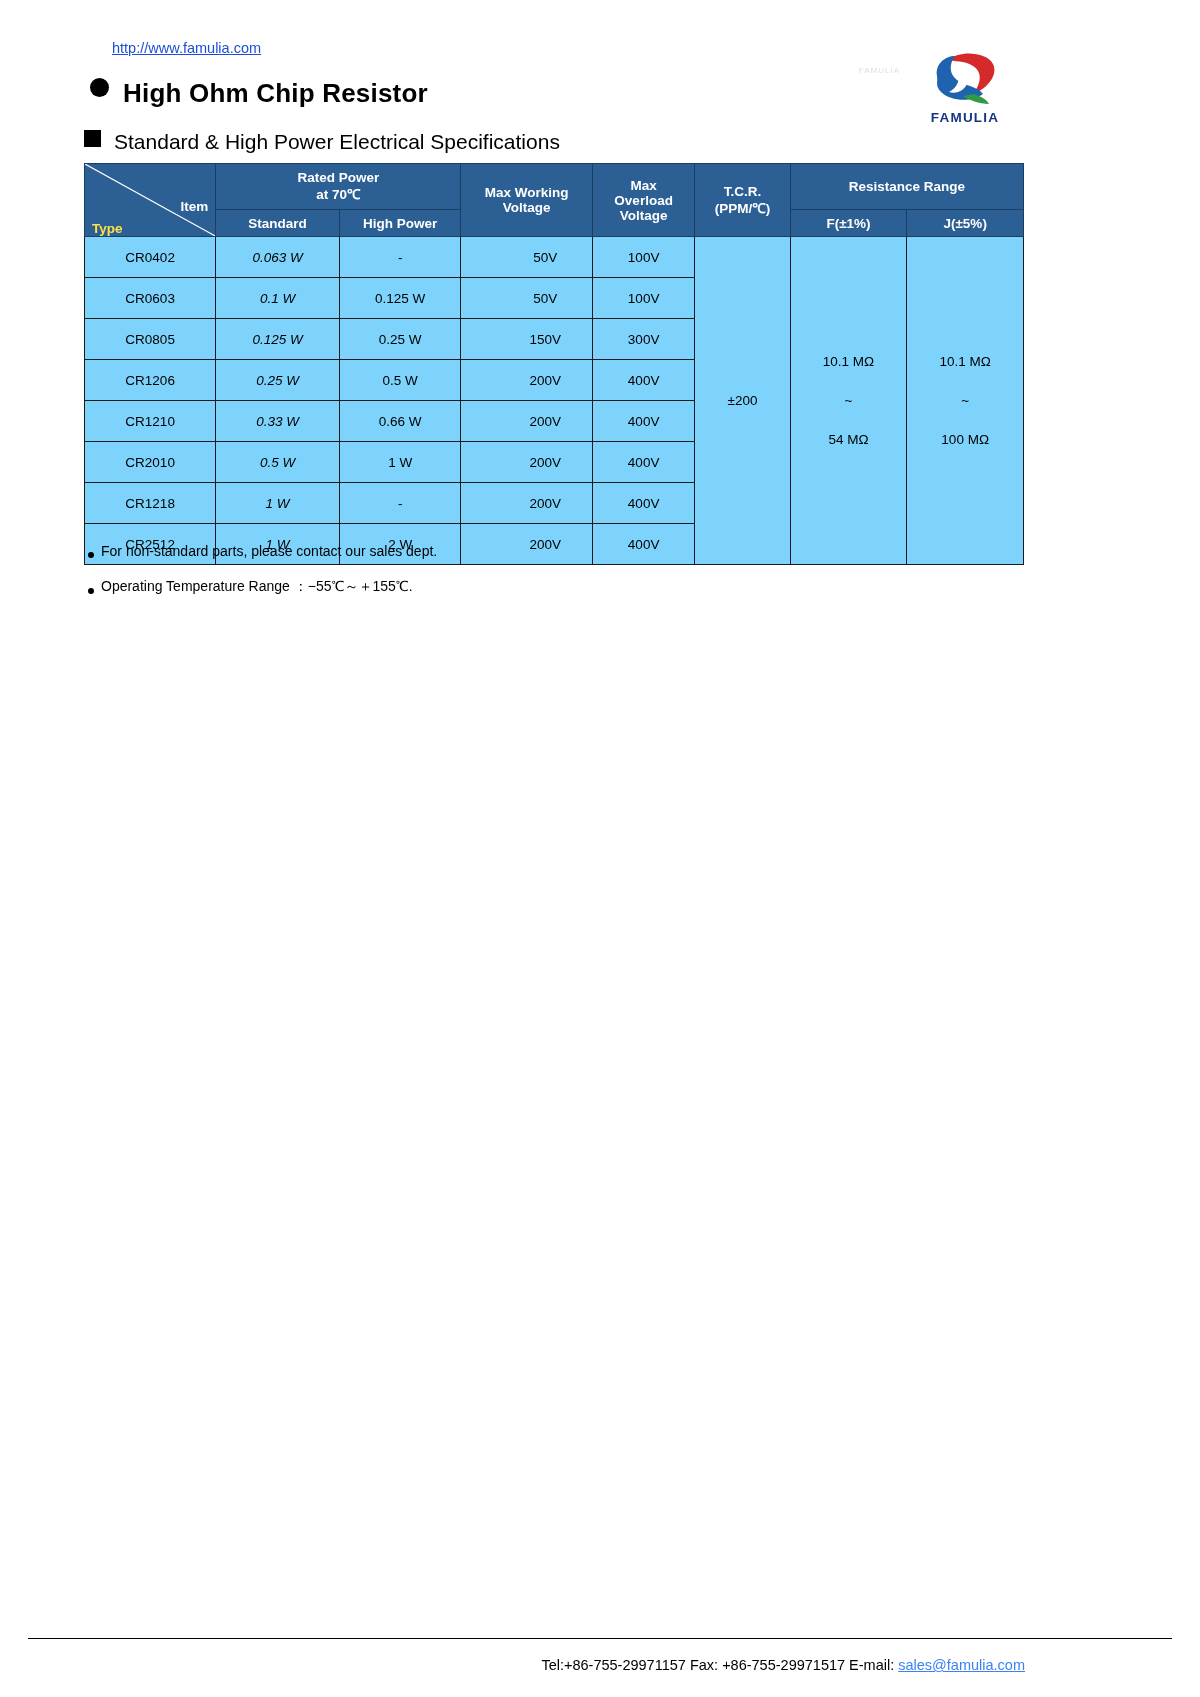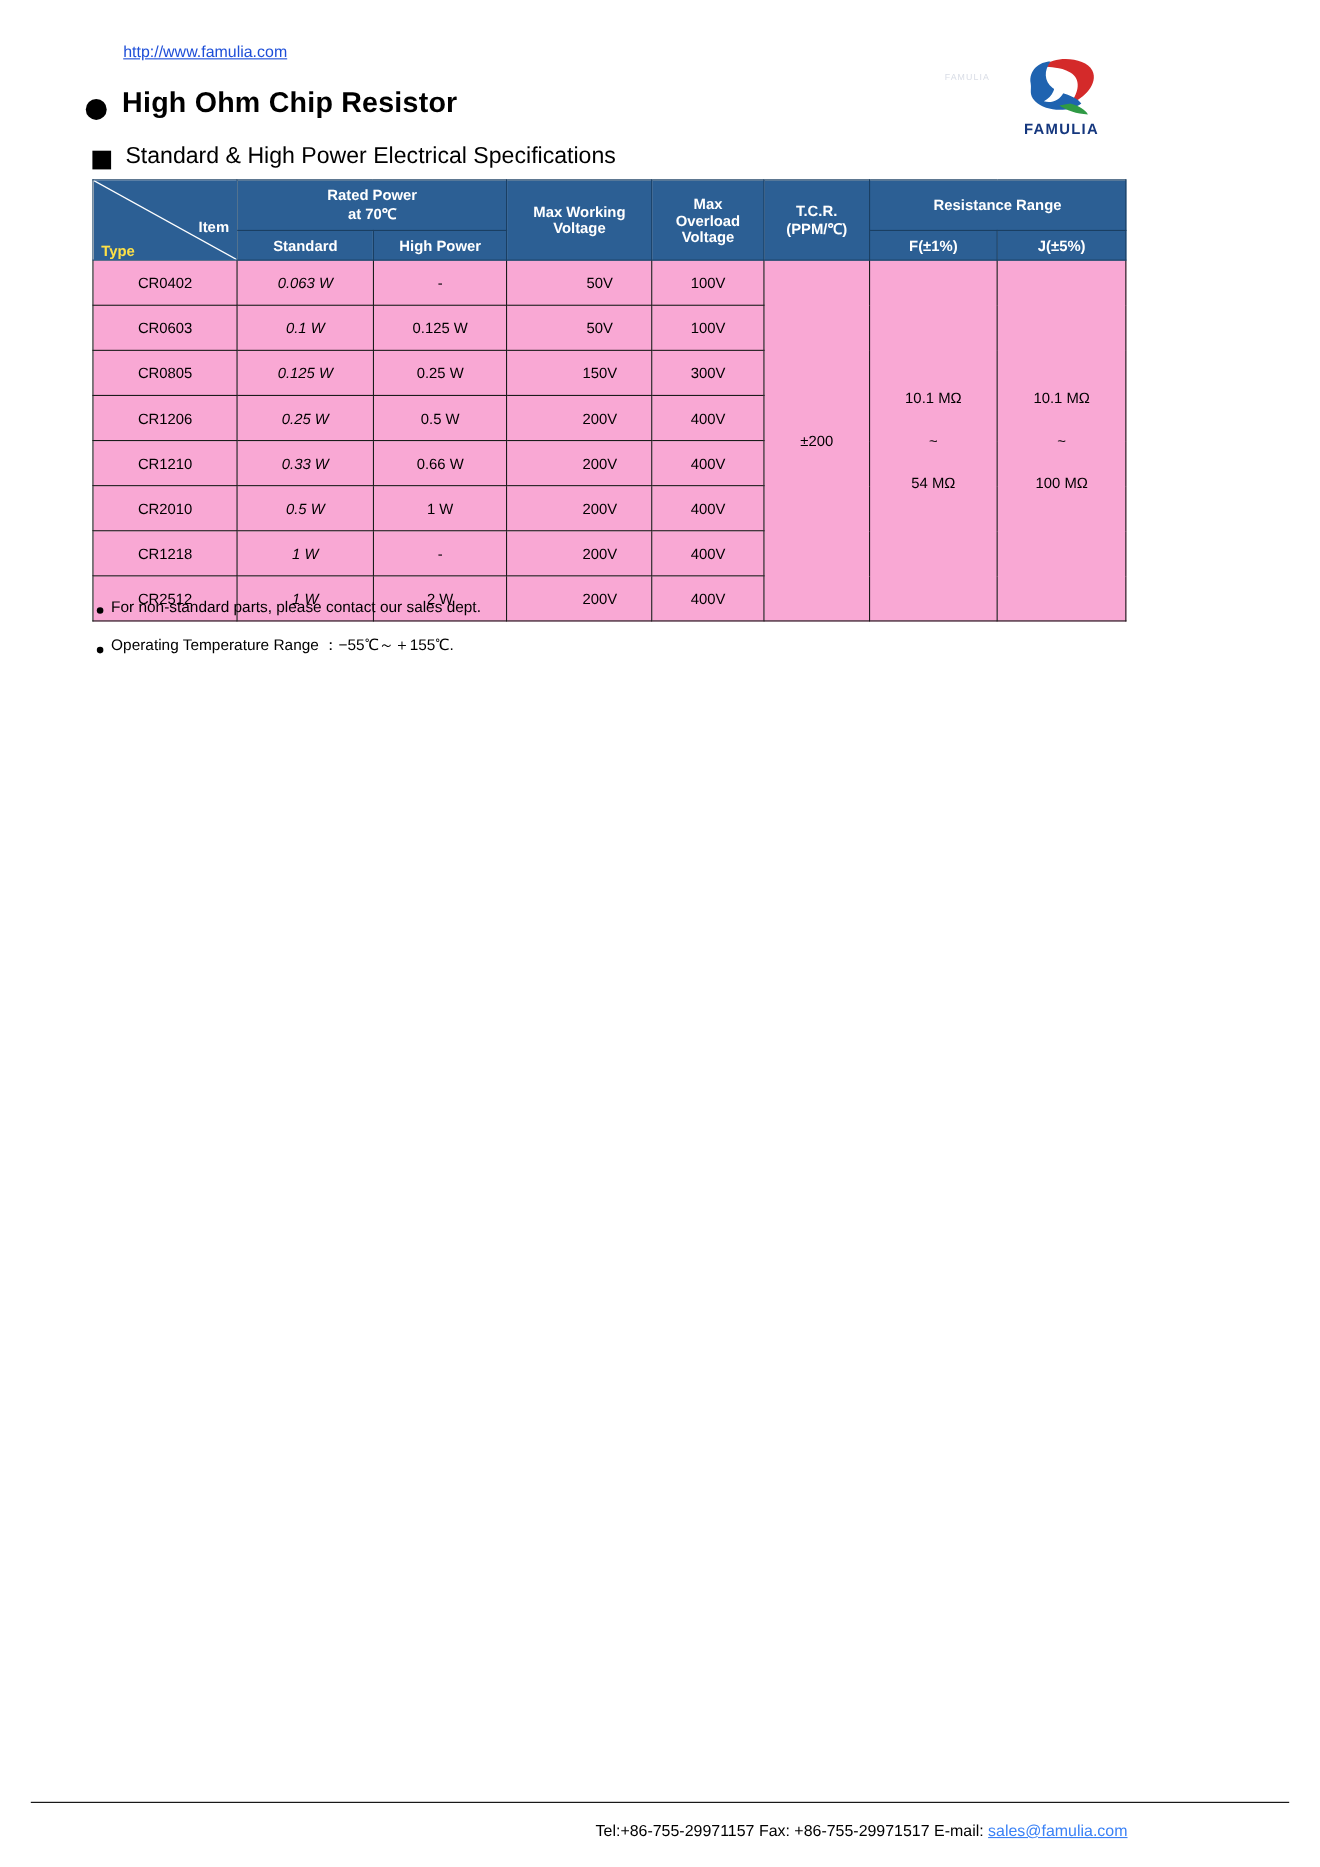--- a/index.html
+++ b/index.html
@@ -57,45 +57,45 @@
     right: 300px;
     top: 66px;
     font-size: 8px;
     color: #d9dde6;
     letter-spacing: 1px;
   }
 
   
   .title-row {
     position: absolute;
-    left: 78px;
+    left: 90px;
     top: 78px;
     display: flex;
-    align-items: flex-end;
+    align-items: flex-start;
   }
   .bullet-circle {
     width: 19px;
     height: 19px;
     border-radius: 50%;
     background: #000;
     display: inline-block;
     margin-right: 14px;
   }
   .doc-title {
     font-size: 26px;
     font-weight: bold;
     font-family: "Liberation Sans", sans-serif;
     letter-spacing: 0.2px;
   }
   .subtitle-row {
     position: absolute;
     left: 84px;
     top: 130px;
     display: flex;
-    align-items: flex-end;
+    align-items: flex-start;
   }
   .bullet-square {
     width: 17px;
     height: 17px;
     background: #000;
     display: inline-block;
     margin-right: 13px;
   }
   .doc-subtitle {
     font-size: 21px;
@@ -150,21 +150,21 @@
     left: 7px;
     bottom: 0;
     font-size: 13.5px;
     font-weight: bold;
     color: #fde047;
   }
   .spec-table tbody td {
     height: 38px;
     font-size: 13.5px;
     color: #000;
-    background: #f9a8d4;
+    background: #7dd3fc;
   }
   td.col-type { width: 138px; }
   td.col-std { width: 128px; font-style: italic; }
   td.col-hp { width: 128px; }
   td.col-mwv { width: 99px; padding-left: 38px; }
   td.col-mov { width: 104px; }
   td.col-tcr { width: 99px; }
   td.col-f { width: 122px; }
   td.col-j { width: 122px; }
 

